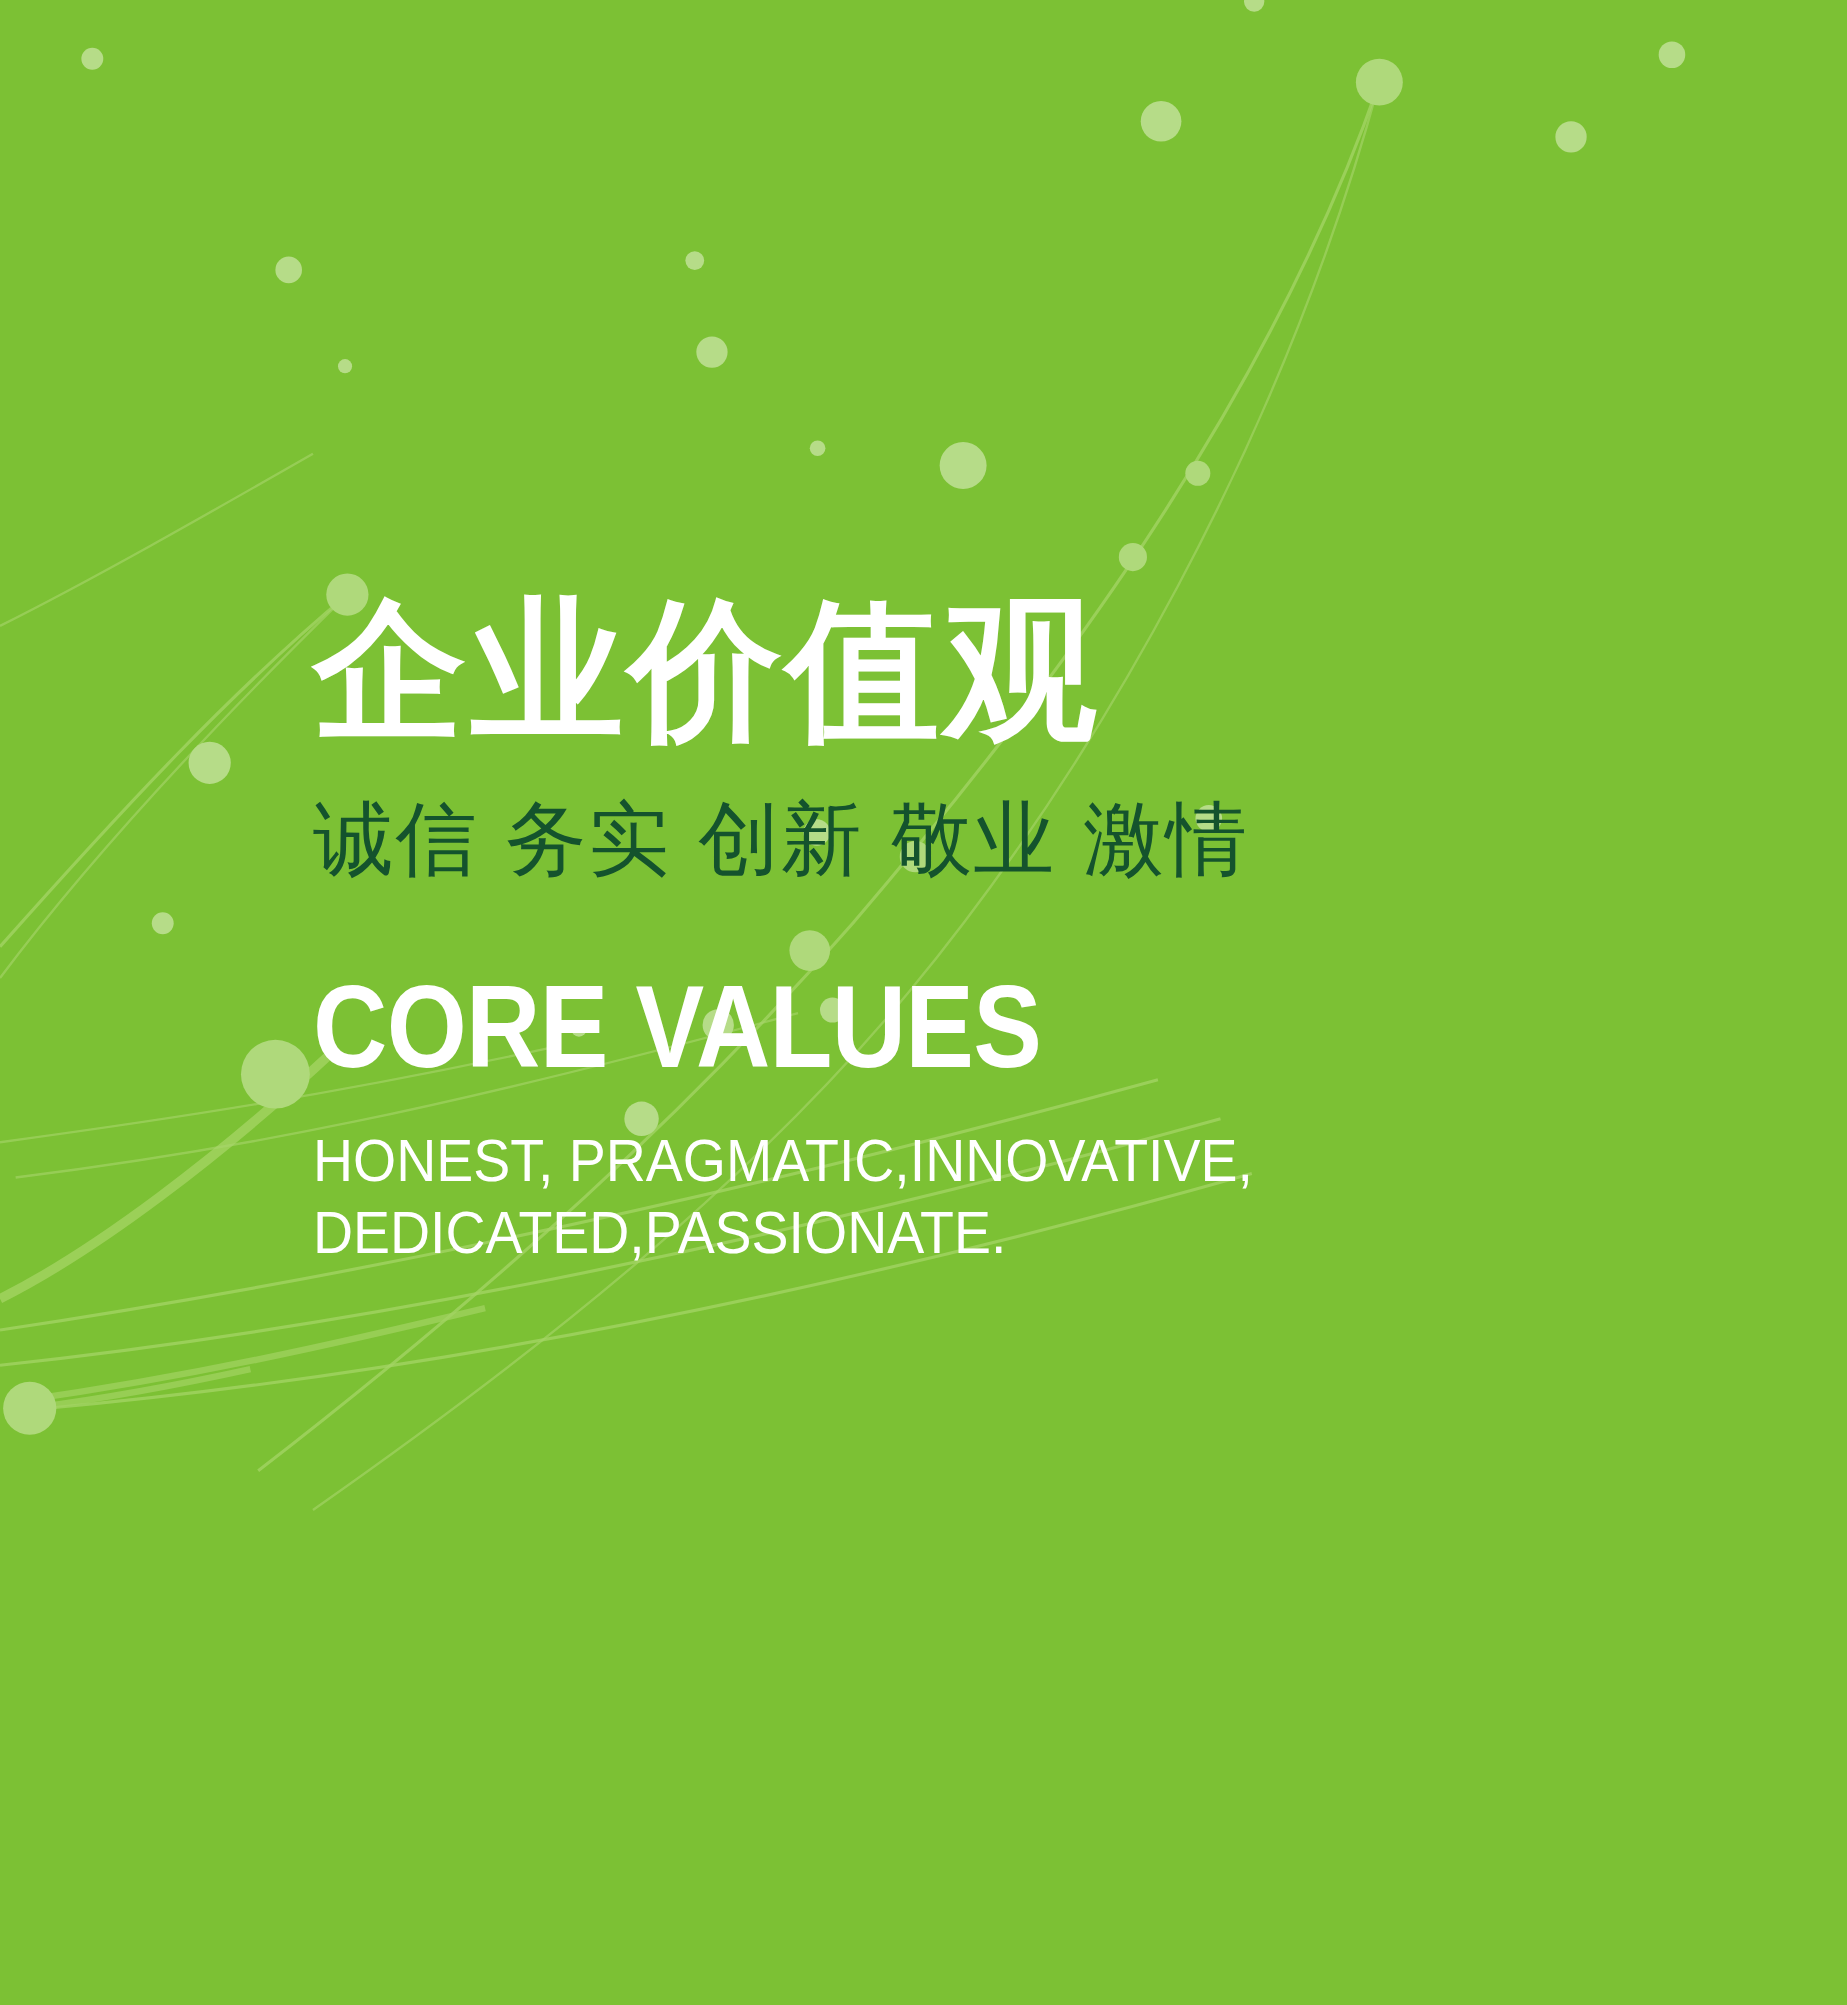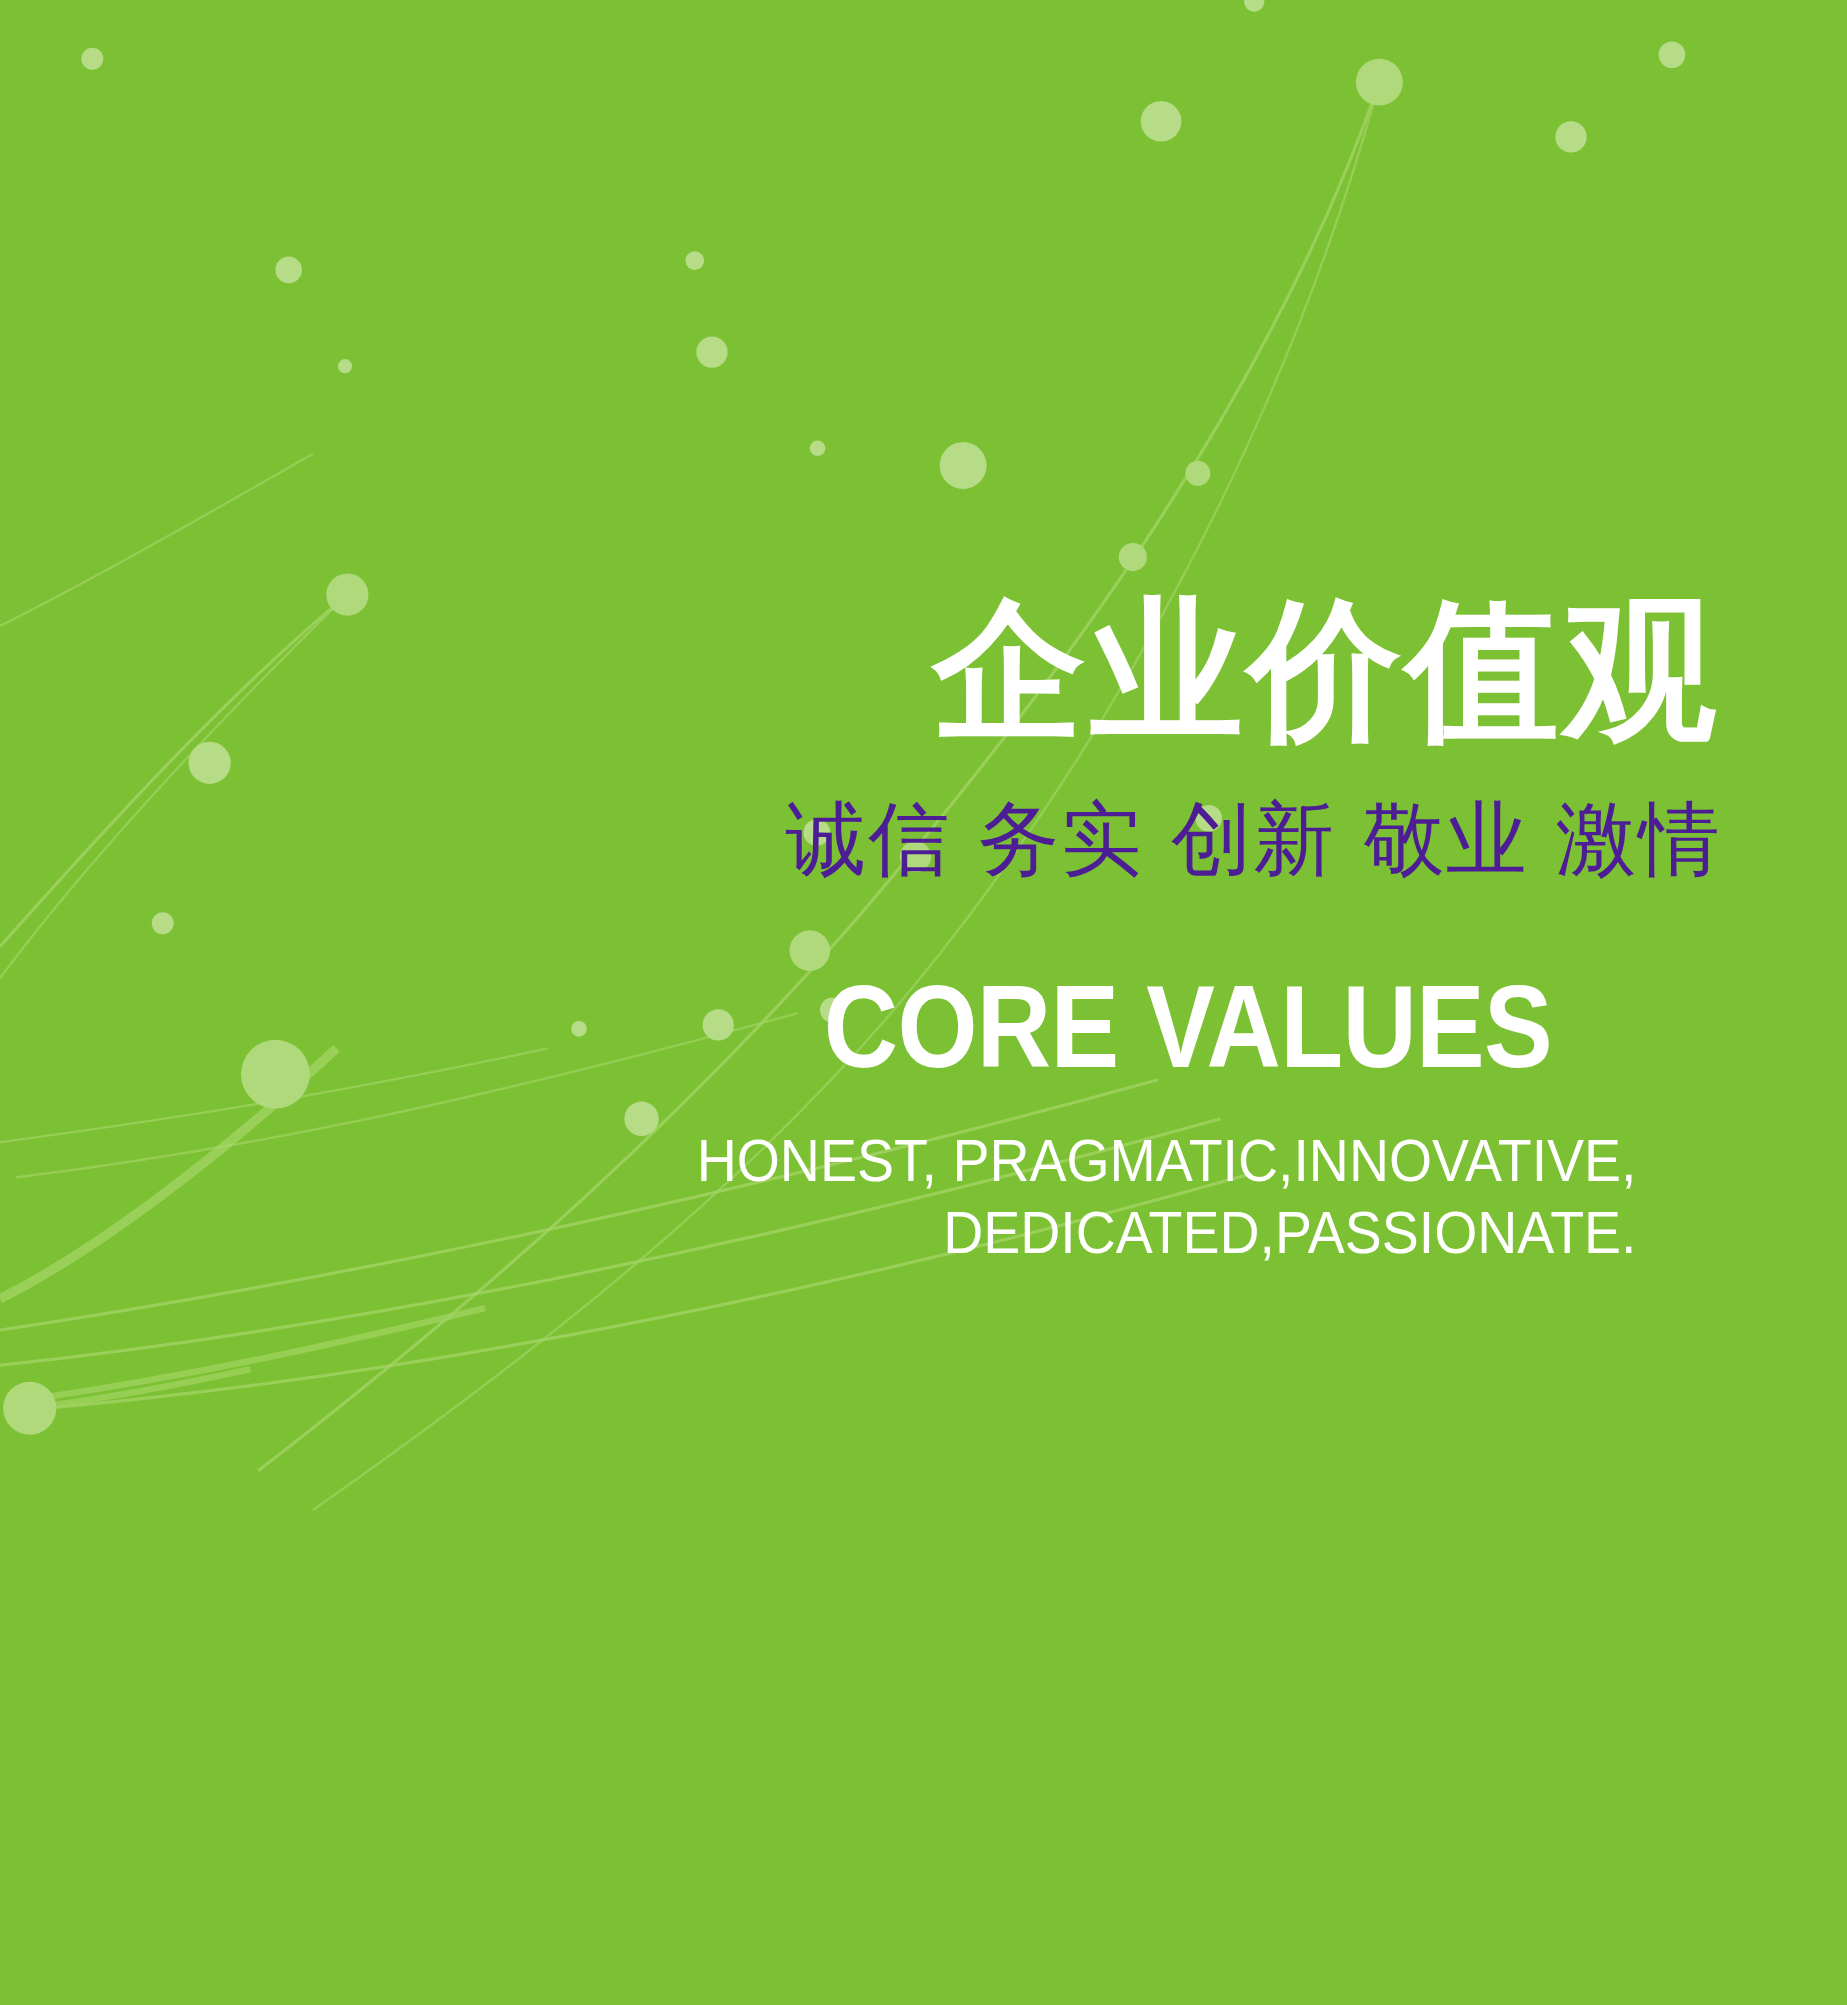--- a/index.html
+++ b/index.html
@@ -12,21 +12,20 @@
     overflow: hidden;
     font-family: "Liberation Sans", sans-serif;
   }
 
   #poster {
     position: relative;
     width: 1848px;
     height: 2006px;
     background: #7CC134;
     overflow: hidden;
-    text-align: right;
   }
 
   #bg-network {
     position: absolute;
     inset: 0;
     width: 1848px;
     height: 2006px;
     display: block;
     pointer-events: none;
   }
@@ -43,21 +42,21 @@
     font-size: 153px;
     line-height: 1.0;
     font-weight: 700;
     letter-spacing: 4.7px;
     white-space: nowrap;
     margin: 0;
     font-family: "DejaVu Sans", "Liberation Sans", sans-serif;
   }
 
   .cn-sub {
-    color: #4c1d95;
+    color: #14532d;
     font-size: 81px;
     line-height: 1.0;
     font-weight: 400;
     letter-spacing: 1.6px;
     white-space: nowrap;
     margin: 0;
     margin-top: 52px;
     font-family: "DejaVu Sans", "Liberation Sans", sans-serif;
   }
 

